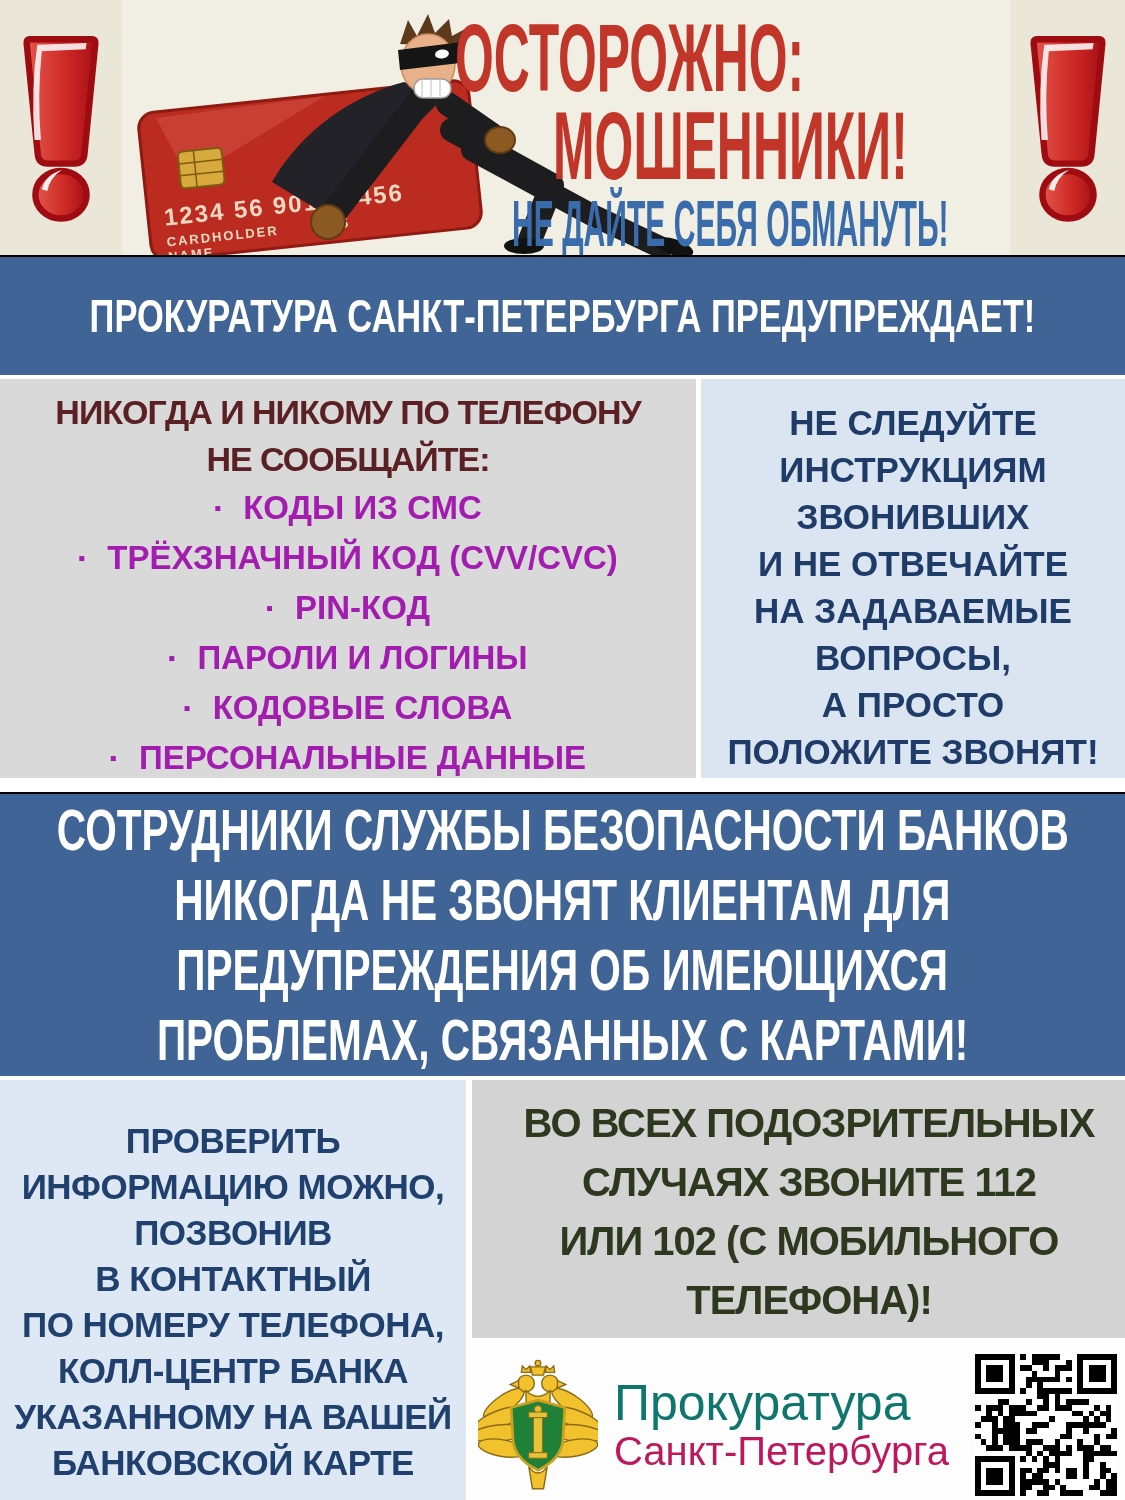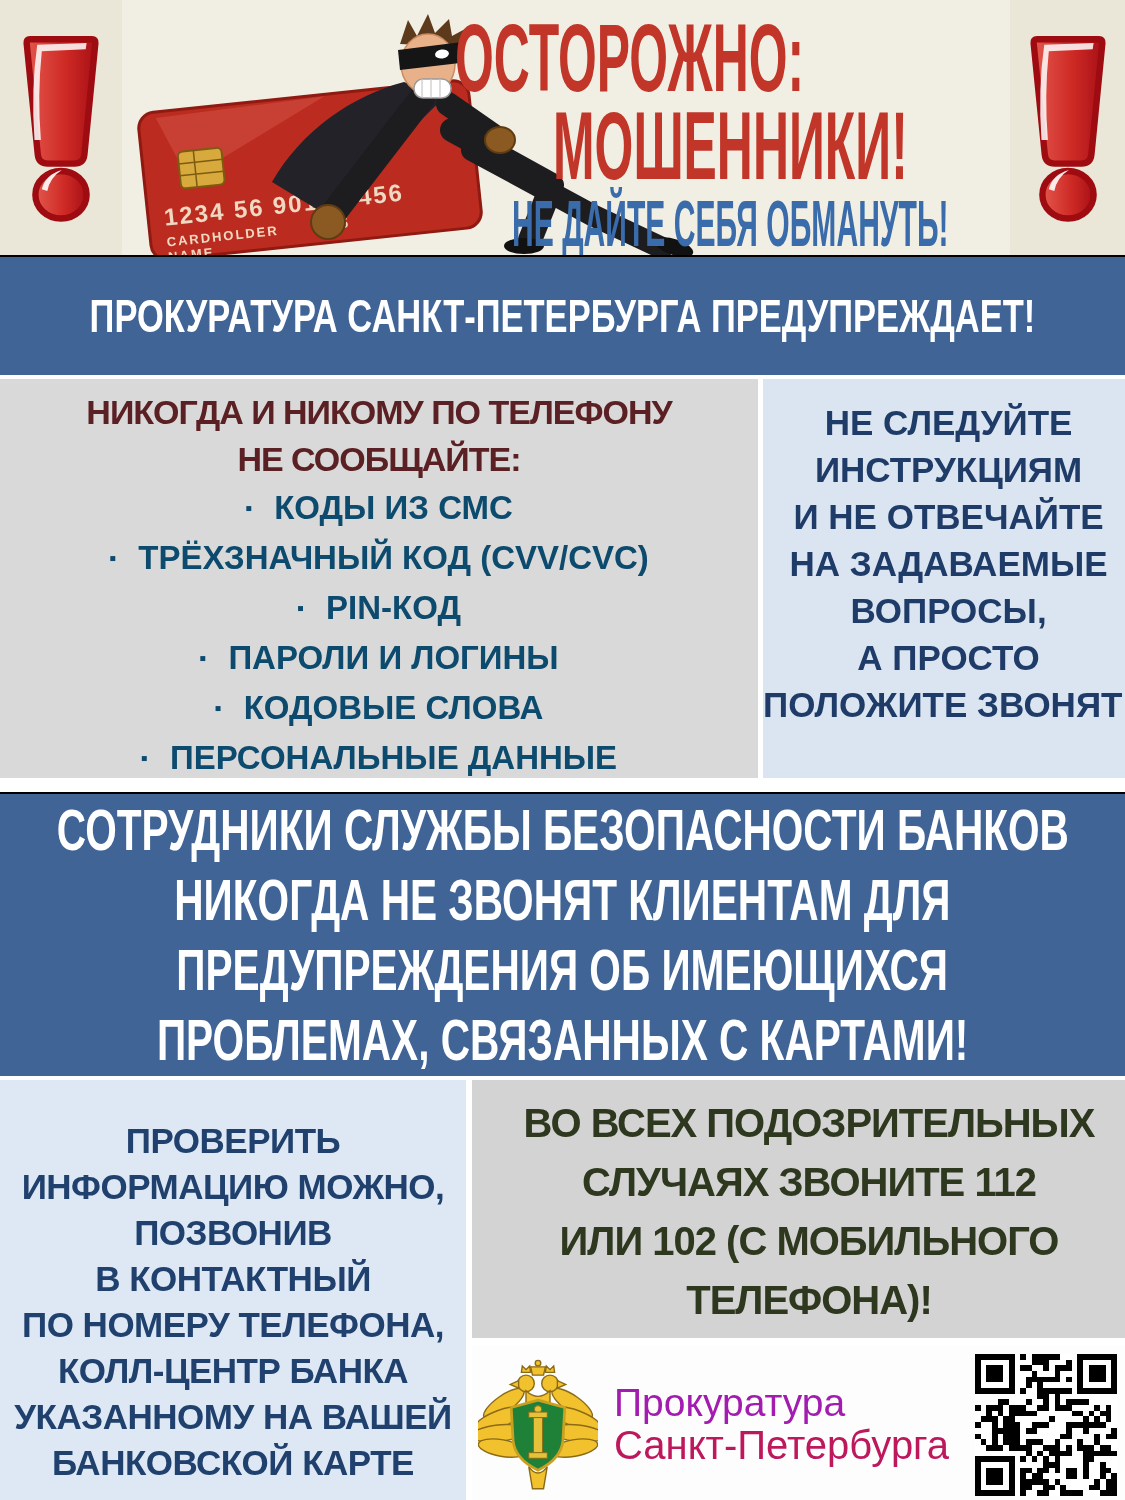--- a/index.html
+++ b/index.html
@@ -18,39 +18,39 @@
   
   .band{background:#3f6495;color:#fff;display:flex;flex-direction:column;align-items:center;justify-content:center;
         border-top:2px solid #000000;}
   .band .bl{display:inline-block;white-space:nowrap;font-weight:bold;line-height:1;}
   .band1{height:118px;margin-bottom:4px;}
   .band1 .bl{font-size:46px;transform:scaleX(.75);}
   .band2{height:282px;margin-bottom:4px;}
   .band2 .bl{font-size:58px;transform:scaleX(.70);line-height:70px;}
   
   .columns{display:flex;height:399px;margin-bottom:14px;}
-  .col-left{width:758px;background:#d9d9d9;text-align:center;padding-top:10px;box-sizing:border-box;flex:none;}
+  .col-left{width:696px;background:#d9d9d9;text-align:center;padding-top:10px;box-sizing:border-box;flex:none;}
   .col-gap{width:5px;background:#fff;flex:none;}
   .col-right{flex:1;background:#dbe5f1;text-align:center;padding-top:20px;box-sizing:border-box;}
   .nt-head{color:#5b2023;font-weight:bold;font-size:34px;line-height:47px;letter-spacing:-1px;}
-  .nt-item{color:#0c4a6e;font-weight:bold;font-size:33px;line-height:50px;white-space:nowrap;}
+  .nt-item{color:#a21caf;font-weight:bold;font-size:33px;line-height:50px;white-space:nowrap;}
   .nt-item .blt{display:inline-block;font-size:20px;vertical-align:4px;margin-right:22px;}
   .df-line{color:#1f3c69;font-weight:bold;font-size:35px;line-height:47px;white-space:nowrap;}
   
   .bottom{display:flex;height:424px;}
   .bot-left{width:466px;background:#dde8f4;text-align:center;padding-top:38px;box-sizing:border-box;flex:none;}
   .bot-gap{width:6px;background:#fff;flex:none;}
   .bot-right{flex:1;display:flex;flex-direction:column;}
   .bl-line{color:#20416e;font-weight:bold;font-size:35px;line-height:46px;letter-spacing:-.5px;white-space:nowrap;}
   .suspicious{height:258px;background:#d3d3d3;text-align:center;padding-top:14px;box-sizing:border-box;margin-bottom:8px;}
   .sus-line{color:#2e381f;font-weight:bold;font-size:40px;line-height:59px;letter-spacing:-1px;white-space:nowrap;padding-left:21px;}
   .org-footer{flex:1;background:#fdfdfd;display:flex;align-items:center;}
   .emblem{width:120px;height:148px;margin-left:6px;flex:none;}
   .org-names{margin-left:16px;line-height:1.08;}
-  .org-name{color:#a21caf;font-size:39px;font-weight:normal;}
+  .org-name{color:#0f766e;font-size:50px;font-weight:normal;}
   .org-region{color:#be185d;font-size:40px;font-weight:normal;}
   .qr{width:142px;height:142px;margin-left:auto;margin-right:8px;flex:none;background:#fff;}
 </style>
 </head>
 <body>
 
 <div class="poster">
 
   <header class="banner">
     <div class="side-panel">
@@ -128,20 +128,21 @@
       <div class="nt-item"><span class="blt">▪</span><span>ТРЁХЗНАЧНЫЙ КОД (CVV/CVC)</span></div>
       <div class="nt-item"><span class="blt">▪</span><span>PIN-КОД</span></div>
       <div class="nt-item"><span class="blt">▪</span><span>ПАРОЛИ И ЛОГИНЫ</span></div>
       <div class="nt-item"><span class="blt">▪</span><span>КОДОВЫЕ СЛОВА</span></div>
       <div class="nt-item"><span class="blt">▪</span><span>ПЕРСОНАЛЬНЫЕ ДАННЫЕ</span></div>
     </div>
     <div class="col-gap"></div>
     <div class="col-right">
       <div class="df-line">НЕ СЛЕДУЙТЕ</div>
       <div class="df-line">ИНСТРУКЦИЯМ</div>
+      <div class="df-line">ЗВОНИВШИХ</div>
       <div class="df-line">И НЕ ОТВЕЧАЙТЕ</div>
       <div class="df-line">НА ЗАДАВАЕМЫЕ</div>
       <div class="df-line">ВОПРОСЫ,</div>
       <div class="df-line">А ПРОСТО</div>
       <div class="df-line">ПОЛОЖИТЕ ЗВОНЯТ!</div>
     </div>
   </section>
 
   <section class="band band2">
     <span class="bl">СОТРУДНИКИ СЛУЖБЫ БЕЗОПАСНОСТИ БАНКОВ</span>

